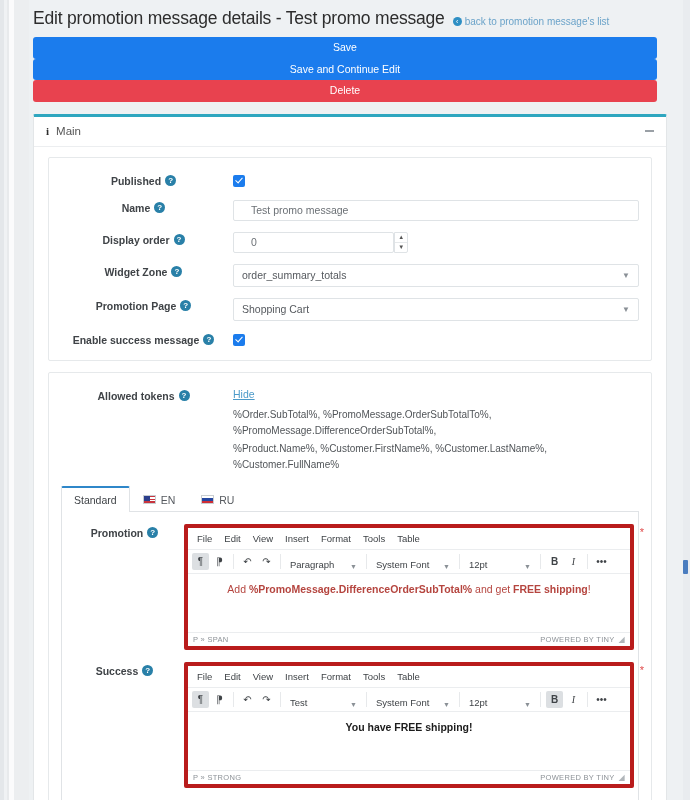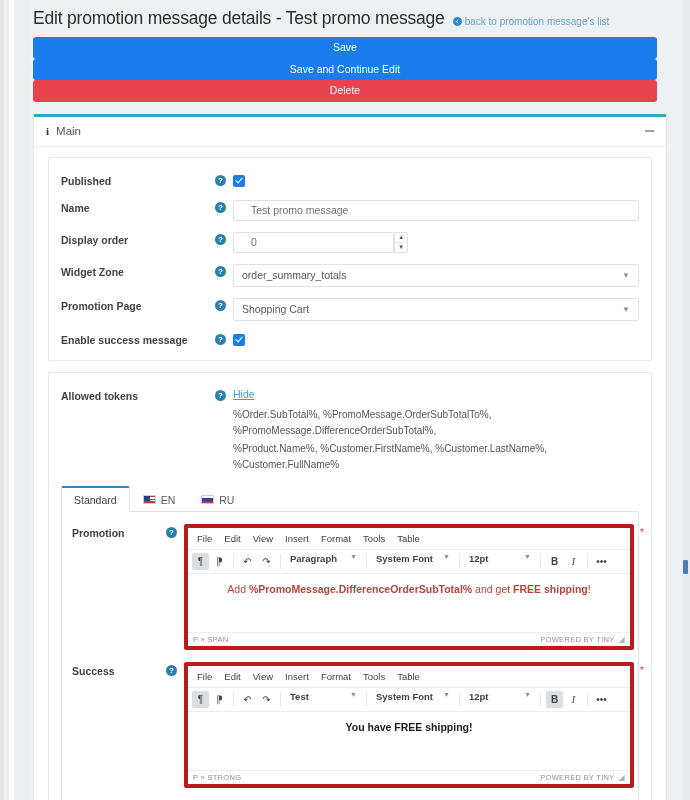--- a/index.html
+++ b/index.html
@@ -97,21 +97,21 @@
     background: #fff; padding: 14px 12px 12px 12px;
     margin-bottom: 11px;
   }
 
   
   .form-row { display: flex; align-items: flex-start; margin-bottom: 10px; }
   .form-row:last-child { margin-bottom: 0; }
   .lbl {
     width: 172px; text-align: right; padding-right: 7px; padding-top: 3px;
     font-size: 10.5px; color: #3f4347; font-weight: bold;
-    display: flex; justify-content: space-between; align-items: center; gap: 4px;
+    display: flex; justify-content: center; align-items: center; gap: 4px;
     flex: 0 0 auto;
   }
   .help {
     width: 11px; height: 11px; border-radius: 50%; background: #2980a8;
     color: #fff; font-size: 8px; line-height: 11px; text-align: center;
     font-weight: bold; display: inline-block; cursor: pointer; flex: 0 0 auto;
   }
   .fld { flex: 1 1 auto; padding-top: 1px; position: relative; }
 
   input[type=text].inp, .fakeinput {
@@ -192,23 +192,23 @@
     display: flex; align-items: center; gap: 2px; padding: 3px 4px;
     border-bottom: 1px solid #ebedef; flex-wrap: nowrap;
   }
   .tb-btn {
     width: 17px; height: 17px; display: flex; align-items: center; justify-content: center;
     font-size: 10px; color: #3f4347; border-radius: 2px; cursor: pointer;
   }
   .tb-btn.on { background: #dcdfe2; }
   .tb-sep { width: 1px; height: 15px; background: #e7e9eb; margin: 0 3px; }
   .tb-select {
-    height: 17px; border-radius: 2px; display: flex; align-items: flex-start;
+    height: 17px; border-radius: 2px; display: flex; align-items: flex-end;
     justify-content: space-between; font-size: 9.5px; color: #3f4347;
-    padding: 0 4px; cursor: pointer; white-space: nowrap; font-weight: bold;
+    padding: 0 4px; cursor: pointer; white-space: nowrap;
   }
   .tb-select .caret { font-size: 7px; color: #8a9096; }
   .w-para { width: 75px; } .w-font { width: 82px; } .w-size { width: 70px; }
   .mce-body {
     height: 58px; padding: 9px 10px; font-size: 10.5px; text-align: center;
     background: #fff; overflow: hidden;
   }
   .mce-status {
     display: flex; justify-content: space-between; align-items: center;
     border-top: 1px solid #ebedef; padding: 2px 5px;

